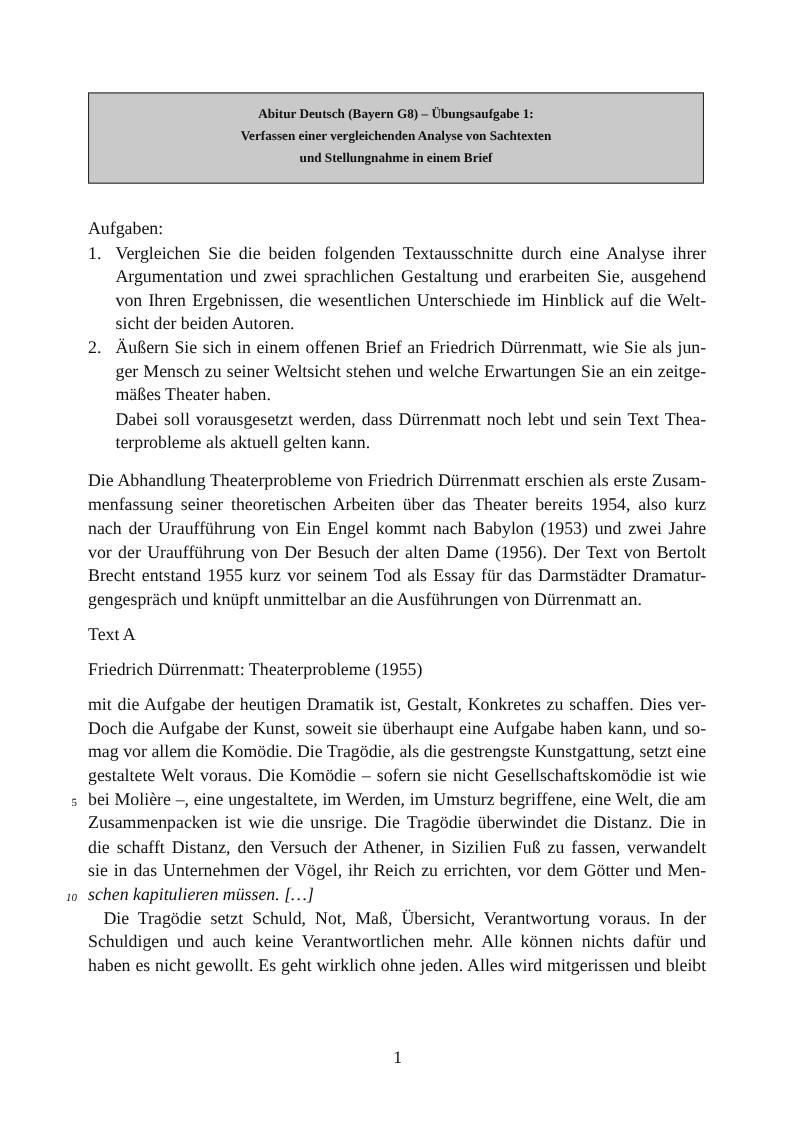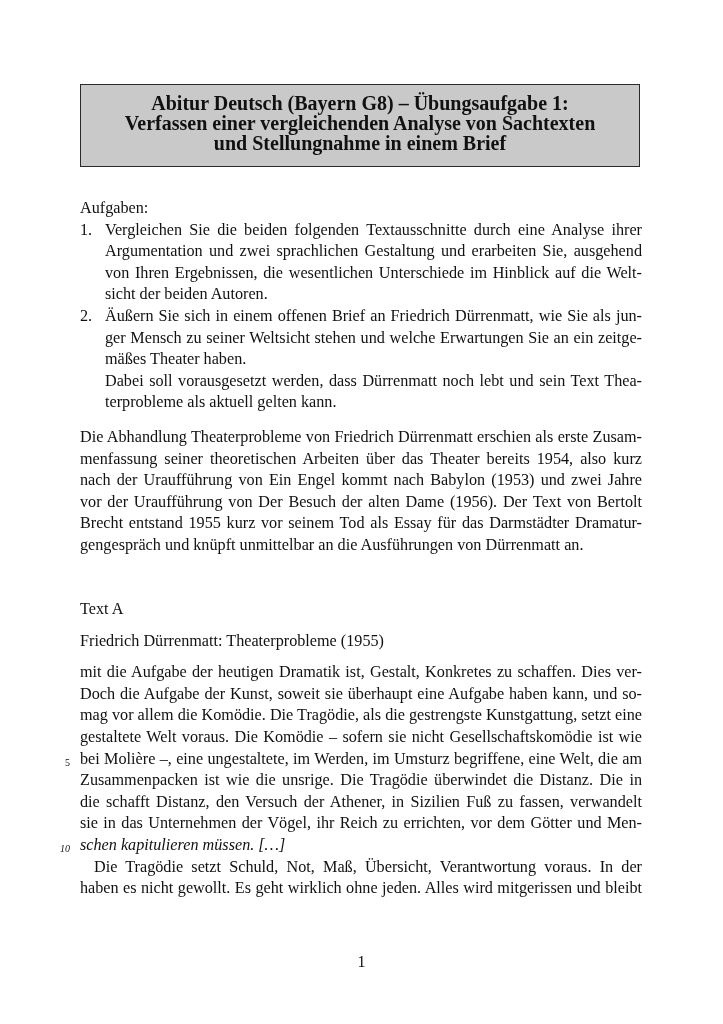--- a/index.html
+++ b/index.html
@@ -4,21 +4,21 @@
 <style>
   html, body { margin: 0; padding: 0; background: #ffffff; }
   body {
     width: 723px; height: 1024px; position: relative; overflow: hidden;
     font-family: "Liberation Serif", serif; color: #111; font-size: 16.2px;
   }
   .page { position: absolute; left: 0; top: 0; width: 723px; height: 1024px; }
   .title-box {
     position: absolute; left: 80px; top: 84px; width: 558px; height: 73px;
     background: #c9c9c9; border: 1.5px solid #2a2a2a;
-    text-align: center; font-weight: bold; font-size: 20px; line-height: 20px;
+    text-align: center; font-weight: bold; font-size: 12px; line-height: 20px;
     padding-top: 8px; box-sizing: content-box;
   }
   .title-box div { display: block; }
   .block { position: absolute; left: 80px; width: 562px; line-height: 21.6px; text-align: justify; }
   .h { font-weight: normal; }
   .ol { margin: 0; padding: 0; list-style: none; }
   .ol li { position: relative; padding-left: 25px; text-align: justify; }
   .ol li .num { position: absolute; left: 0; top: 0; }
   .line { display: block; text-align: justify; text-align-last: justify; white-space: nowrap; }
   .line.last { text-align-last: left; }
@@ -63,38 +63,39 @@
 
   <div class="block" style="top:427px;">
     <span class="line"><span>Die Abhandlung </span><span class="it">Theaterprobleme</span><span> von Friedrich Dürrenmatt erschien als erste Zusam-</span></span>
     <span class="line">menfassung seiner theoretischen Arbeiten über das Theater bereits 1954, also kurz</span>
     <span class="line"><span>nach der Uraufführung von </span><span class="it">Ein Engel kommt nach Babylon</span><span> (1953) und zwei Jahre</span></span>
     <span class="line"><span>vor der Uraufführung von </span><span class="it">Der Besuch der alten Dame</span><span> (1956). Der Text von Bertolt</span></span>
     <span class="line">Brecht entstand 1955 kurz vor seinem Tod als Essay für das Darmstädter Dramatur-</span>
     <span class="line last">gengespräch und knüpft unmittelbar an die Ausführungen von Dürrenmatt an.</span>
   </div>
 
-  <div class="block" style="top:599px;">
+  <div class="block" style="top:567px;">
     <div class="h">Text A</div>
     <div class="h" style="margin-top:10px;">Friedrich Dürrenmatt: Theaterprobleme (1955)</div>
     <div style="margin-top:10px;" id="text-a-body">
         <span class="text-line">mit die Aufgabe der heutigen Dramatik ist, Gestalt, Konkretes zu schaffen. Dies ver-</span>
         <span class="text-line">Doch die Aufgabe der Kunst, soweit sie überhaupt eine Aufgabe haben kann, und so-</span>
         <span class="text-line">mag vor allem die Komödie. Die Tragödie, als die gestrengste Kunstgattung, setzt eine</span>
         <span class="text-line">gestaltete Welt voraus. Die Komödie – sofern sie nicht Gesellschaftskomödie ist wie</span>
         <span style="position: relative; display: block;">
           <span class="lnum" style="top: 3px;">5</span>
           <span class="text-line">bei Molière –, eine ungestaltete, im Werden, im Umsturz begriffene, eine Welt, die am</span>
         </span>
         <span class="text-line">Zusammenpacken ist wie die unsrige. Die Tragödie überwindet die Distanz. Die in</span>
         <span class="text-line">die schafft Distanz, den Versuch der Athener, in Sizilien Fuß zu fassen, verwandelt</span>
         <span class="text-line">sie in das Unternehmen der Vögel, ihr Reich zu errichten, vor dem Götter und Men-</span>
         <span style="position: relative; display: block; font-style: italic;">
           <span class="lnum" style="top: 3px;">10</span>
           <span class="text-line last">schen kapitulieren müssen. […]</span>
         </span>
         <span class="text-line indent">Die Tragödie setzt Schuld, Not, Maß, Übersicht, Verantwortung voraus. In der</span>
+        <span class="text-line">Schuldigen und auch keine Verantwortlichen mehr. Alle können nichts dafür und</span>
         <span class="text-line">haben es nicht gewollt. Es geht wirklich ohne jeden. Alles wird mitgerissen und bleibt</span>
       </div>
   </div>
 
   <div class="pagenum">1</div>
 </div>
 
 </body></html>

